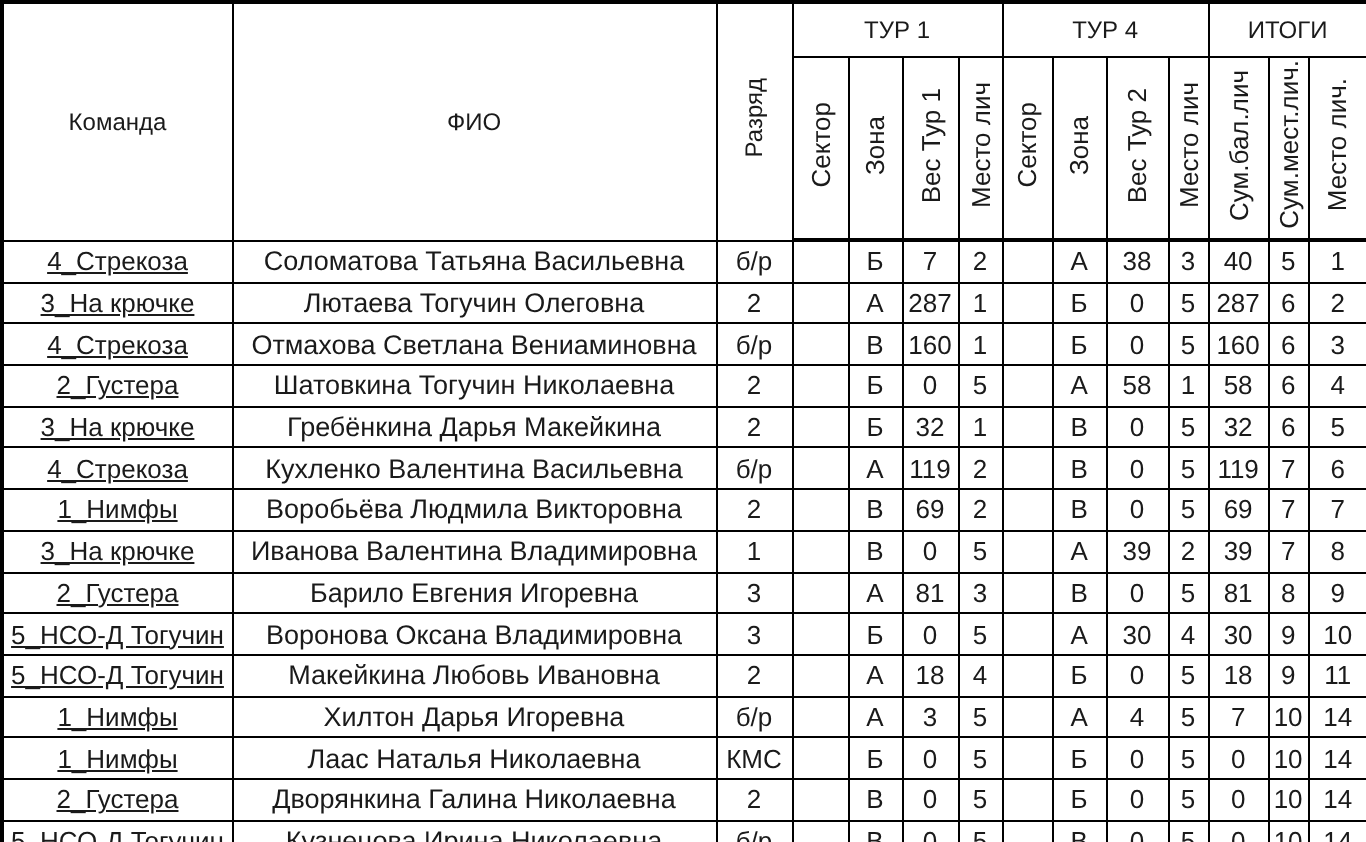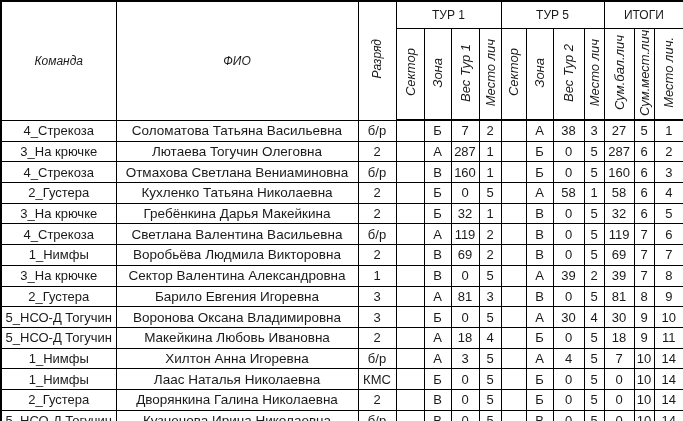--- a/index.html
+++ b/index.html
@@ -25,25 +25,25 @@
     border: 1px solid #000000;
     padding: 0;
     text-align: center;
     vertical-align: middle;
     overflow: hidden;
     white-space: nowrap;
     font-weight: normal;
   }
   tr.banner-row th { height: 26px; font-size: 12px; }
   tr.sub-row th   { height: 90px; font-size: 13px; }
-  tr.sub-row th, th.merged-hdr { border-bottom: 2px solid #000000; font-style: italic; }
+  tr.sub-row th, th.merged-hdr { border-bottom: 2px solid #000000; }
   th.merged-hdr { font-size: 14px; }
   tbody td { height: 19.7px; font-size: 13px; }
   td.fio-cell  { font-size: 13.5px; margin-left: 30px; }
-  td.team-cell { font-size: 13px; }
+  td.team-cell { font-size: 13px; text-decoration: underline; }
   .vt {
     writing-mode: vertical-rl;
     transform: rotate(180deg);
     white-space: nowrap;
     display: inline-block;
     line-height: 1;
     max-height: 86px;
   }
 </style>
 </head>
@@ -65,21 +65,21 @@
     <col style="width:30px">
       <col style="width:20px">
       <col style="width:30px">
   </colgroup>
   <thead>
     <tr class="banner-row">
       <th rowspan="2" class="merged-hdr">Команда</th>
       <th rowspan="2" class="merged-hdr">ФИО</th>
       <th rowspan="2" class="merged-hdr"><span class="vt">Разряд</span></th>
       <th colspan="4">ТУР 1</th>
-      <th colspan="4">ТУР 5</th>
+      <th colspan="4">ТУР 4</th>
       <th colspan="3">ИТОГИ</th>
     </tr>
     <tr class="sub-row">
       <th><span class="vt">Сектор</span></th>
       <th><span class="vt">Зона</span></th>
       <th><span class="vt">Вес Тур 1</span></th>
       <th><span class="vt">Место лич</span></th>
       <th><span class="vt">Сектор</span></th>
       <th><span class="vt">Зона</span></th>
       <th><span class="vt">Вес Тур 2</span></th>
@@ -95,21 +95,21 @@
         <td class="fio-cell">Соломатова Татьяна Васильевна</td>
         <td class="razryad-cell">б/р</td>
         <td class="tur1-sektor-cell"></td>
         <td class="tur1-zona-cell">Б</td>
         <td class="tur1-ves-cell">7</td>
         <td class="tur1-mesto-cell">2</td>
         <td class="tur2-sektor-cell"></td>
         <td class="tur2-zona-cell">А</td>
         <td class="tur2-ves-cell">38</td>
         <td class="tur2-mesto-cell">3</td>
-        <td class="sum-bal-cell">27</td>
+        <td class="sum-bal-cell">40</td>
         <td class="sum-mest-cell">5</td>
         <td class="final-mesto-cell">1</td>
       </tr>
       <tr>
         <td class="team-cell">3_На крючке</td>
         <td class="fio-cell">Лютаева Тогучин Олеговна</td>
         <td class="razryad-cell">2</td>
         <td class="tur1-sektor-cell"></td>
         <td class="tur1-zona-cell">А</td>
         <td class="tur1-ves-cell">287</td>
@@ -133,21 +133,21 @@
         <td class="tur2-sektor-cell"></td>
         <td class="tur2-zona-cell">Б</td>
         <td class="tur2-ves-cell">0</td>
         <td class="tur2-mesto-cell">5</td>
         <td class="sum-bal-cell">160</td>
         <td class="sum-mest-cell">6</td>
         <td class="final-mesto-cell">3</td>
       </tr>
       <tr>
         <td class="team-cell">2_Густера</td>
-        <td class="fio-cell">Кухленко Татьяна Николаевна</td>
+        <td class="fio-cell">Шатовкина Тогучин Николаевна</td>
         <td class="razryad-cell">2</td>
         <td class="tur1-sektor-cell"></td>
         <td class="tur1-zona-cell">Б</td>
         <td class="tur1-ves-cell">0</td>
         <td class="tur1-mesto-cell">5</td>
         <td class="tur2-sektor-cell"></td>
         <td class="tur2-zona-cell">А</td>
         <td class="tur2-ves-cell">58</td>
         <td class="tur2-mesto-cell">1</td>
         <td class="sum-bal-cell">58</td>
@@ -165,21 +165,21 @@
         <td class="tur2-sektor-cell"></td>
         <td class="tur2-zona-cell">В</td>
         <td class="tur2-ves-cell">0</td>
         <td class="tur2-mesto-cell">5</td>
         <td class="sum-bal-cell">32</td>
         <td class="sum-mest-cell">6</td>
         <td class="final-mesto-cell">5</td>
       </tr>
       <tr>
         <td class="team-cell">4_Стрекоза</td>
-        <td class="fio-cell">Светлана Валентина Васильевна</td>
+        <td class="fio-cell">Кухленко Валентина Васильевна</td>
         <td class="razryad-cell">б/р</td>
         <td class="tur1-sektor-cell"></td>
         <td class="tur1-zona-cell">А</td>
         <td class="tur1-ves-cell">119</td>
         <td class="tur1-mesto-cell">2</td>
         <td class="tur2-sektor-cell"></td>
         <td class="tur2-zona-cell">В</td>
         <td class="tur2-ves-cell">0</td>
         <td class="tur2-mesto-cell">5</td>
         <td class="sum-bal-cell">119</td>
@@ -197,21 +197,21 @@
         <td class="tur2-sektor-cell"></td>
         <td class="tur2-zona-cell">В</td>
         <td class="tur2-ves-cell">0</td>
         <td class="tur2-mesto-cell">5</td>
         <td class="sum-bal-cell">69</td>
         <td class="sum-mest-cell">7</td>
         <td class="final-mesto-cell">7</td>
       </tr>
       <tr>
         <td class="team-cell">3_На крючке</td>
-        <td class="fio-cell">Сектор Валентина Александровна</td>
+        <td class="fio-cell">Иванова Валентина Владимировна</td>
         <td class="razryad-cell">1</td>
         <td class="tur1-sektor-cell"></td>
         <td class="tur1-zona-cell">В</td>
         <td class="tur1-ves-cell">0</td>
         <td class="tur1-mesto-cell">5</td>
         <td class="tur2-sektor-cell"></td>
         <td class="tur2-zona-cell">А</td>
         <td class="tur2-ves-cell">39</td>
         <td class="tur2-mesto-cell">2</td>
         <td class="sum-bal-cell">39</td>
@@ -261,21 +261,21 @@
         <td class="tur2-sektor-cell"></td>
         <td class="tur2-zona-cell">Б</td>
         <td class="tur2-ves-cell">0</td>
         <td class="tur2-mesto-cell">5</td>
         <td class="sum-bal-cell">18</td>
         <td class="sum-mest-cell">9</td>
         <td class="final-mesto-cell">11</td>
       </tr>
       <tr>
         <td class="team-cell">1_Нимфы</td>
-        <td class="fio-cell">Хилтон Анна Игоревна</td>
+        <td class="fio-cell">Хилтон Дарья Игоревна</td>
         <td class="razryad-cell">б/р</td>
         <td class="tur1-sektor-cell"></td>
         <td class="tur1-zona-cell">А</td>
         <td class="tur1-ves-cell">3</td>
         <td class="tur1-mesto-cell">5</td>
         <td class="tur2-sektor-cell"></td>
         <td class="tur2-zona-cell">А</td>
         <td class="tur2-ves-cell">4</td>
         <td class="tur2-mesto-cell">5</td>
         <td class="sum-bal-cell">7</td>

